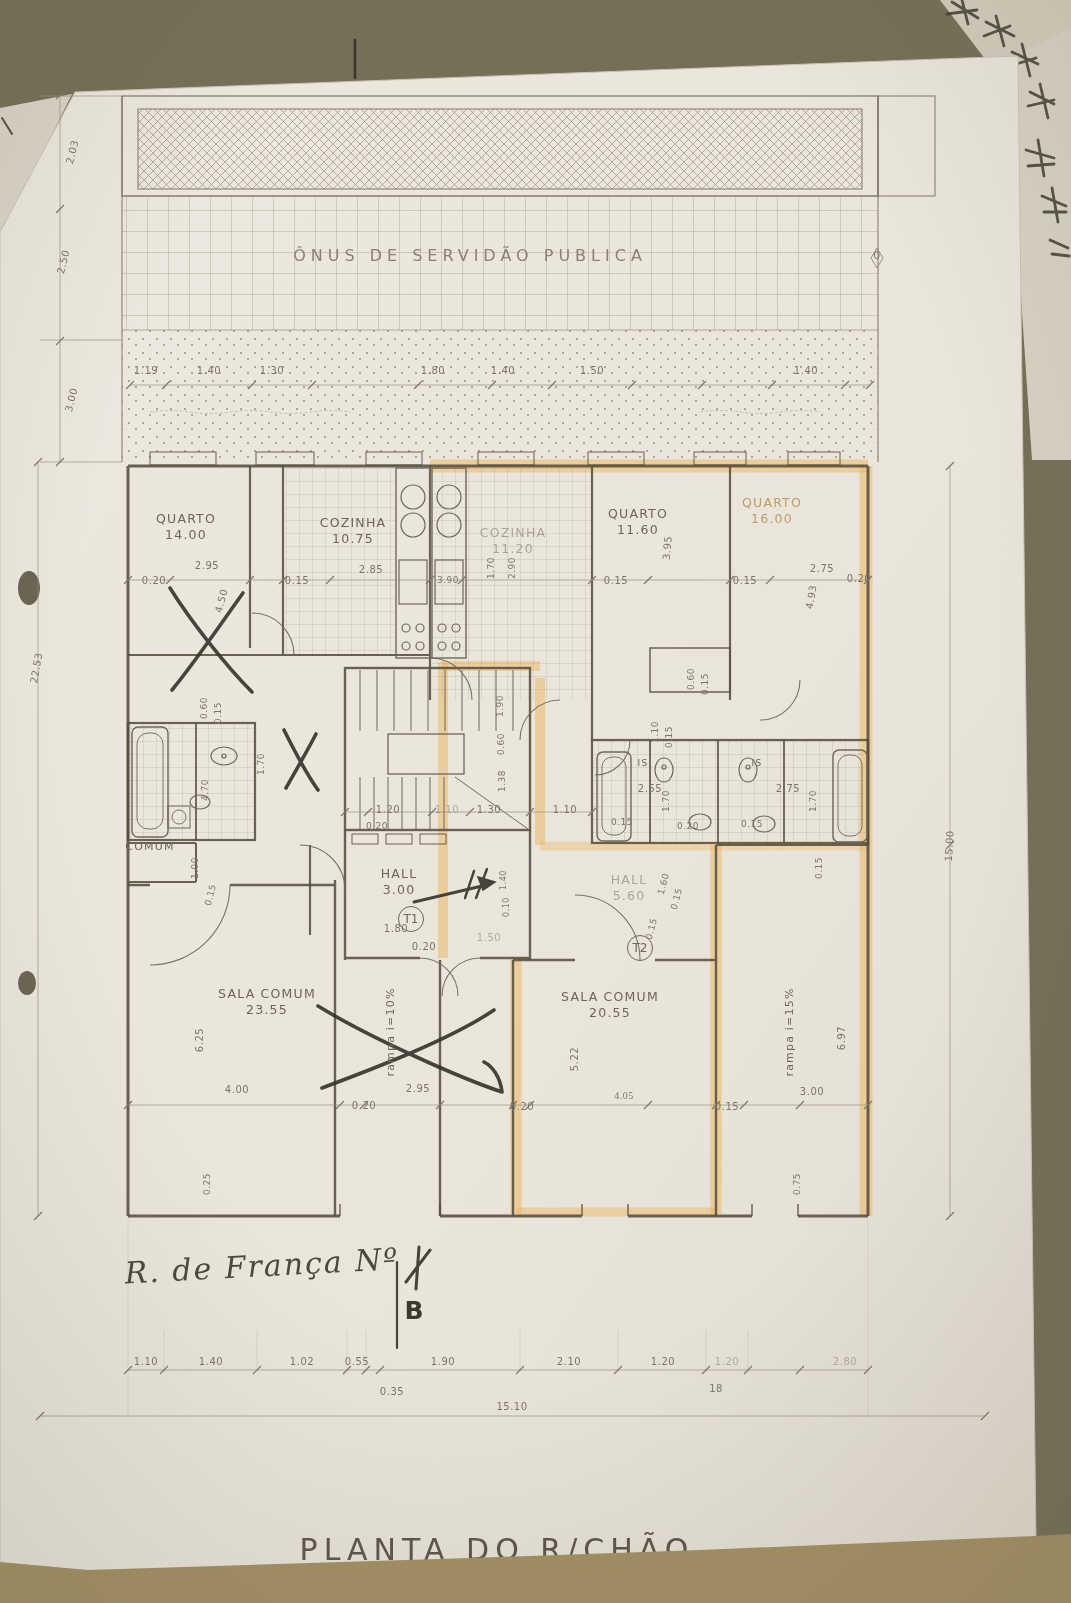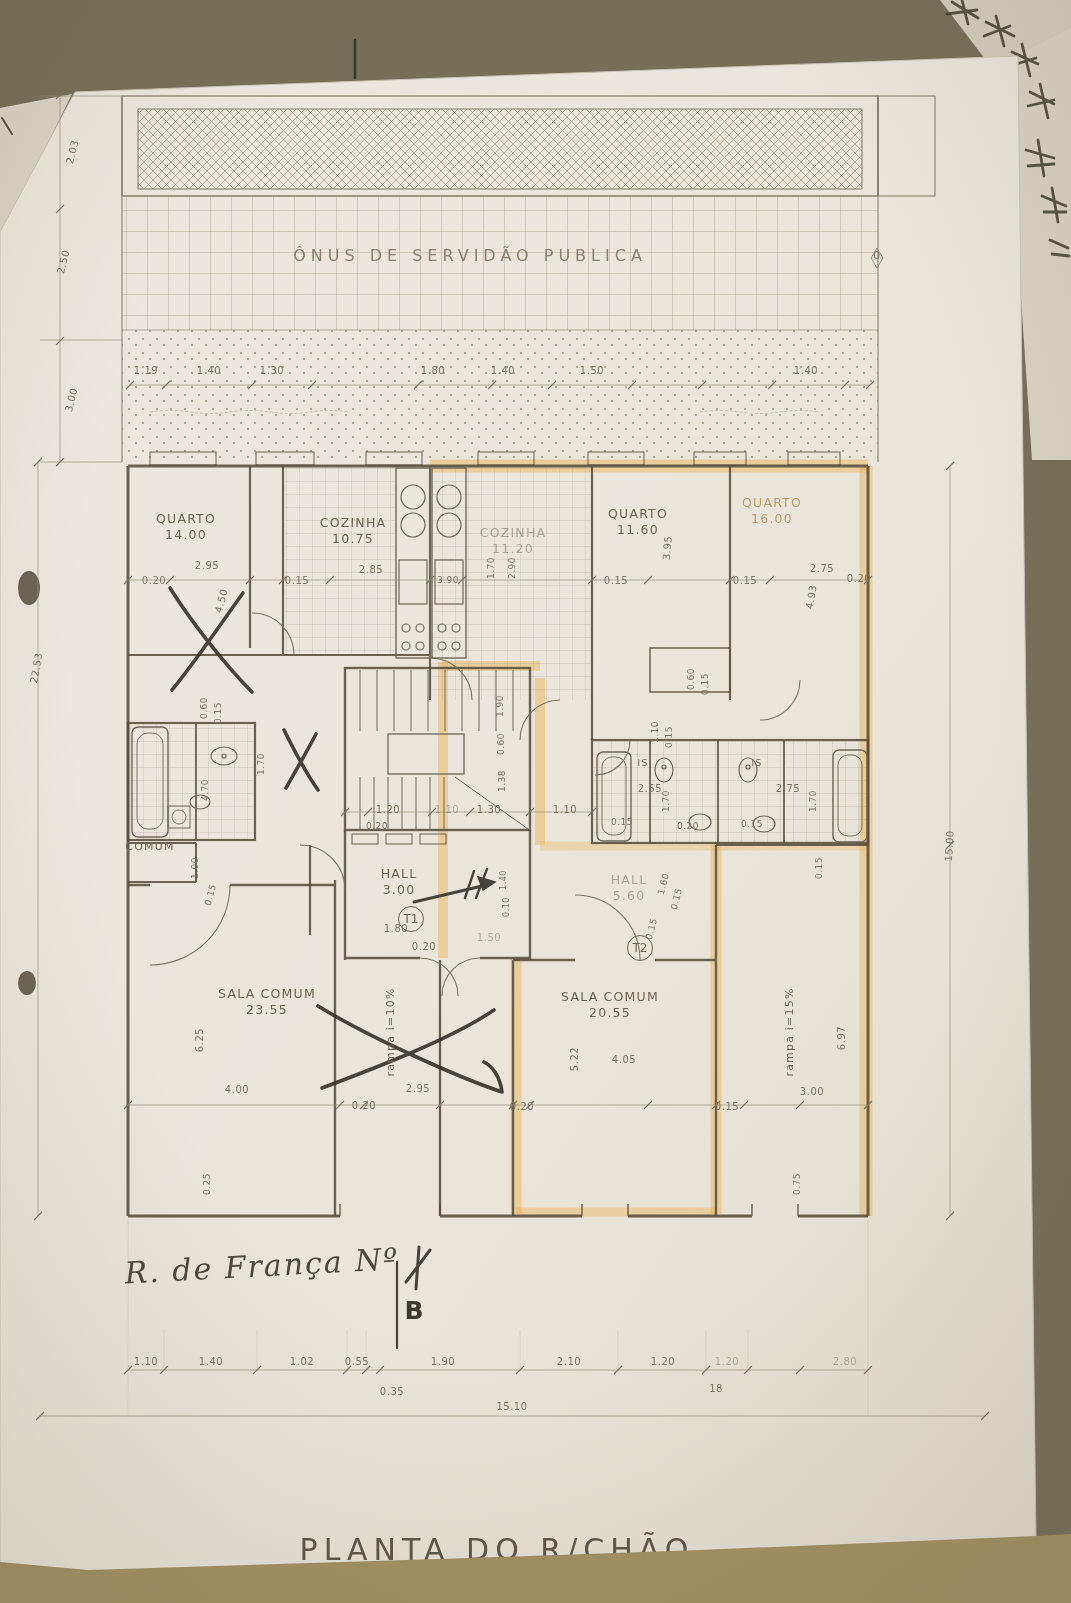--- a/index.html
+++ b/index.html
@@ -332,21 +332,21 @@
       <span class="lbl dim" style="left: 396px; top: 929px; transform: translate(-50%, -50%);">1.80</span>
       <span class="lbl dim" style="left: 424px; top: 947px; transform: translate(-50%, -50%);">0.20</span>
       <span class="lbl dim faded" style="left: 489px; top: 938px; transform: translate(-50%, -50%);">1.50</span>
       <span class="lbl dim" style="left: 504px; top: 880px; font-size: 8px; transform: translate(-50%, -50%) rotate(-90deg);">1.40</span>
       <span class="lbl dim" style="left: 507px; top: 907px; font-size: 8px; transform: translate(-50%, -50%) rotate(-90deg);">0.10</span>
       <span class="lbl dim" style="left: 200px; top: 1040px; transform: translate(-50%, -50%) rotate(-90deg);">6.25</span>
       <span class="lbl dim" style="left: 237px; top: 1090px; transform: translate(-50%, -50%);">4.00</span>
       <span class="lbl dim" style="left: 208px; top: 1184px; font-size: 9px; transform: translate(-50%, -50%) rotate(-90deg);">0.25</span>
       <span class="lbl dim" style="left: 364px; top: 1106px; transform: translate(-50%, -50%);">0.20</span>
       <span class="lbl dim" style="left: 418px; top: 1089px; transform: translate(-50%, -50%);">2.95</span>
-      <span class="lbl dim" style="left: 624px; top: 1060px; transform: translate(-50%, -50%);">4.05</span>
+      <span class="lbl dim" style="left: 624px; top: 1096px; transform: translate(-50%, -50%); font-family: Liberation Serif, serif;">4.05</span>
       <span class="lbl dim" style="left: 575px; top: 1059px; transform: translate(-50%, -50%) rotate(-90deg);">5.22</span>
       <span class="lbl dim" style="left: 522px; top: 1107px; transform: translate(-50%, -50%);">0.20</span>
       <span class="lbl dim" style="left: 727px; top: 1107px; transform: translate(-50%, -50%);">0.15</span>
       <span class="lbl dim" style="left: 812px; top: 1092px; transform: translate(-50%, -50%);">3.00</span>
       <span class="lbl dim" style="left: 842px; top: 1038px; transform: translate(-50%, -50%) rotate(-90deg);">6.97</span>
       <span class="lbl dim" style="left: 798px; top: 1184px; font-size: 9px; transform: translate(-50%, -50%) rotate(-90deg);">0.75</span>
       <span class="lbl dim" style="left: 146px; top: 1362px; transform: translate(-50%, -50%);">1.10</span>
       <span class="lbl dim" style="left: 211px; top: 1362px; transform: translate(-50%, -50%);">1.40</span>
       <span class="lbl dim" style="left: 302px; top: 1362px; transform: translate(-50%, -50%);">1.02</span>
       <span class="lbl dim" style="left: 357px; top: 1362px; transform: translate(-50%, -50%);">0.55</span>

